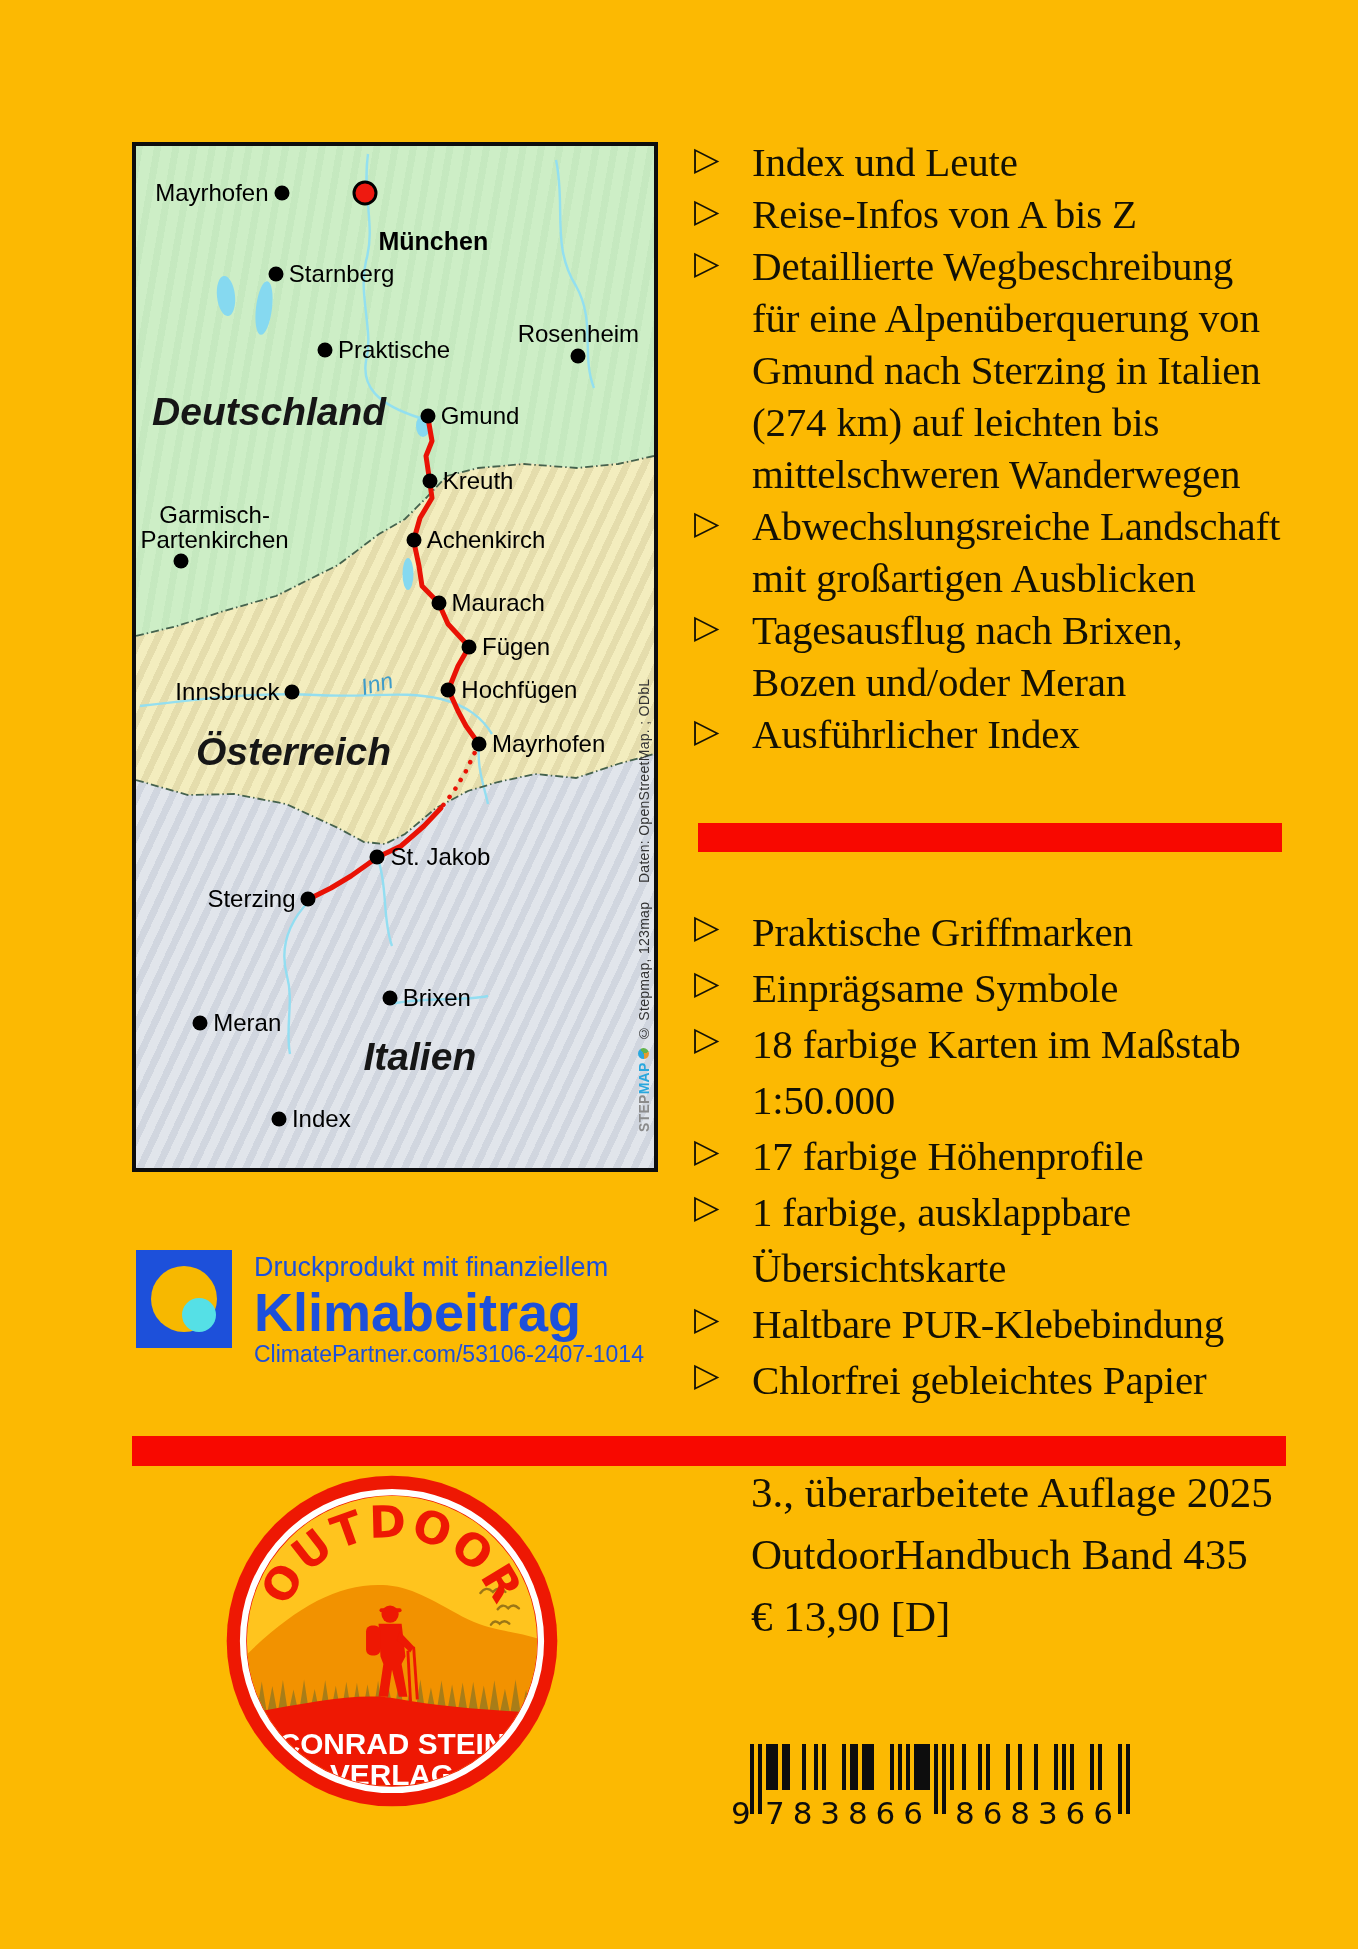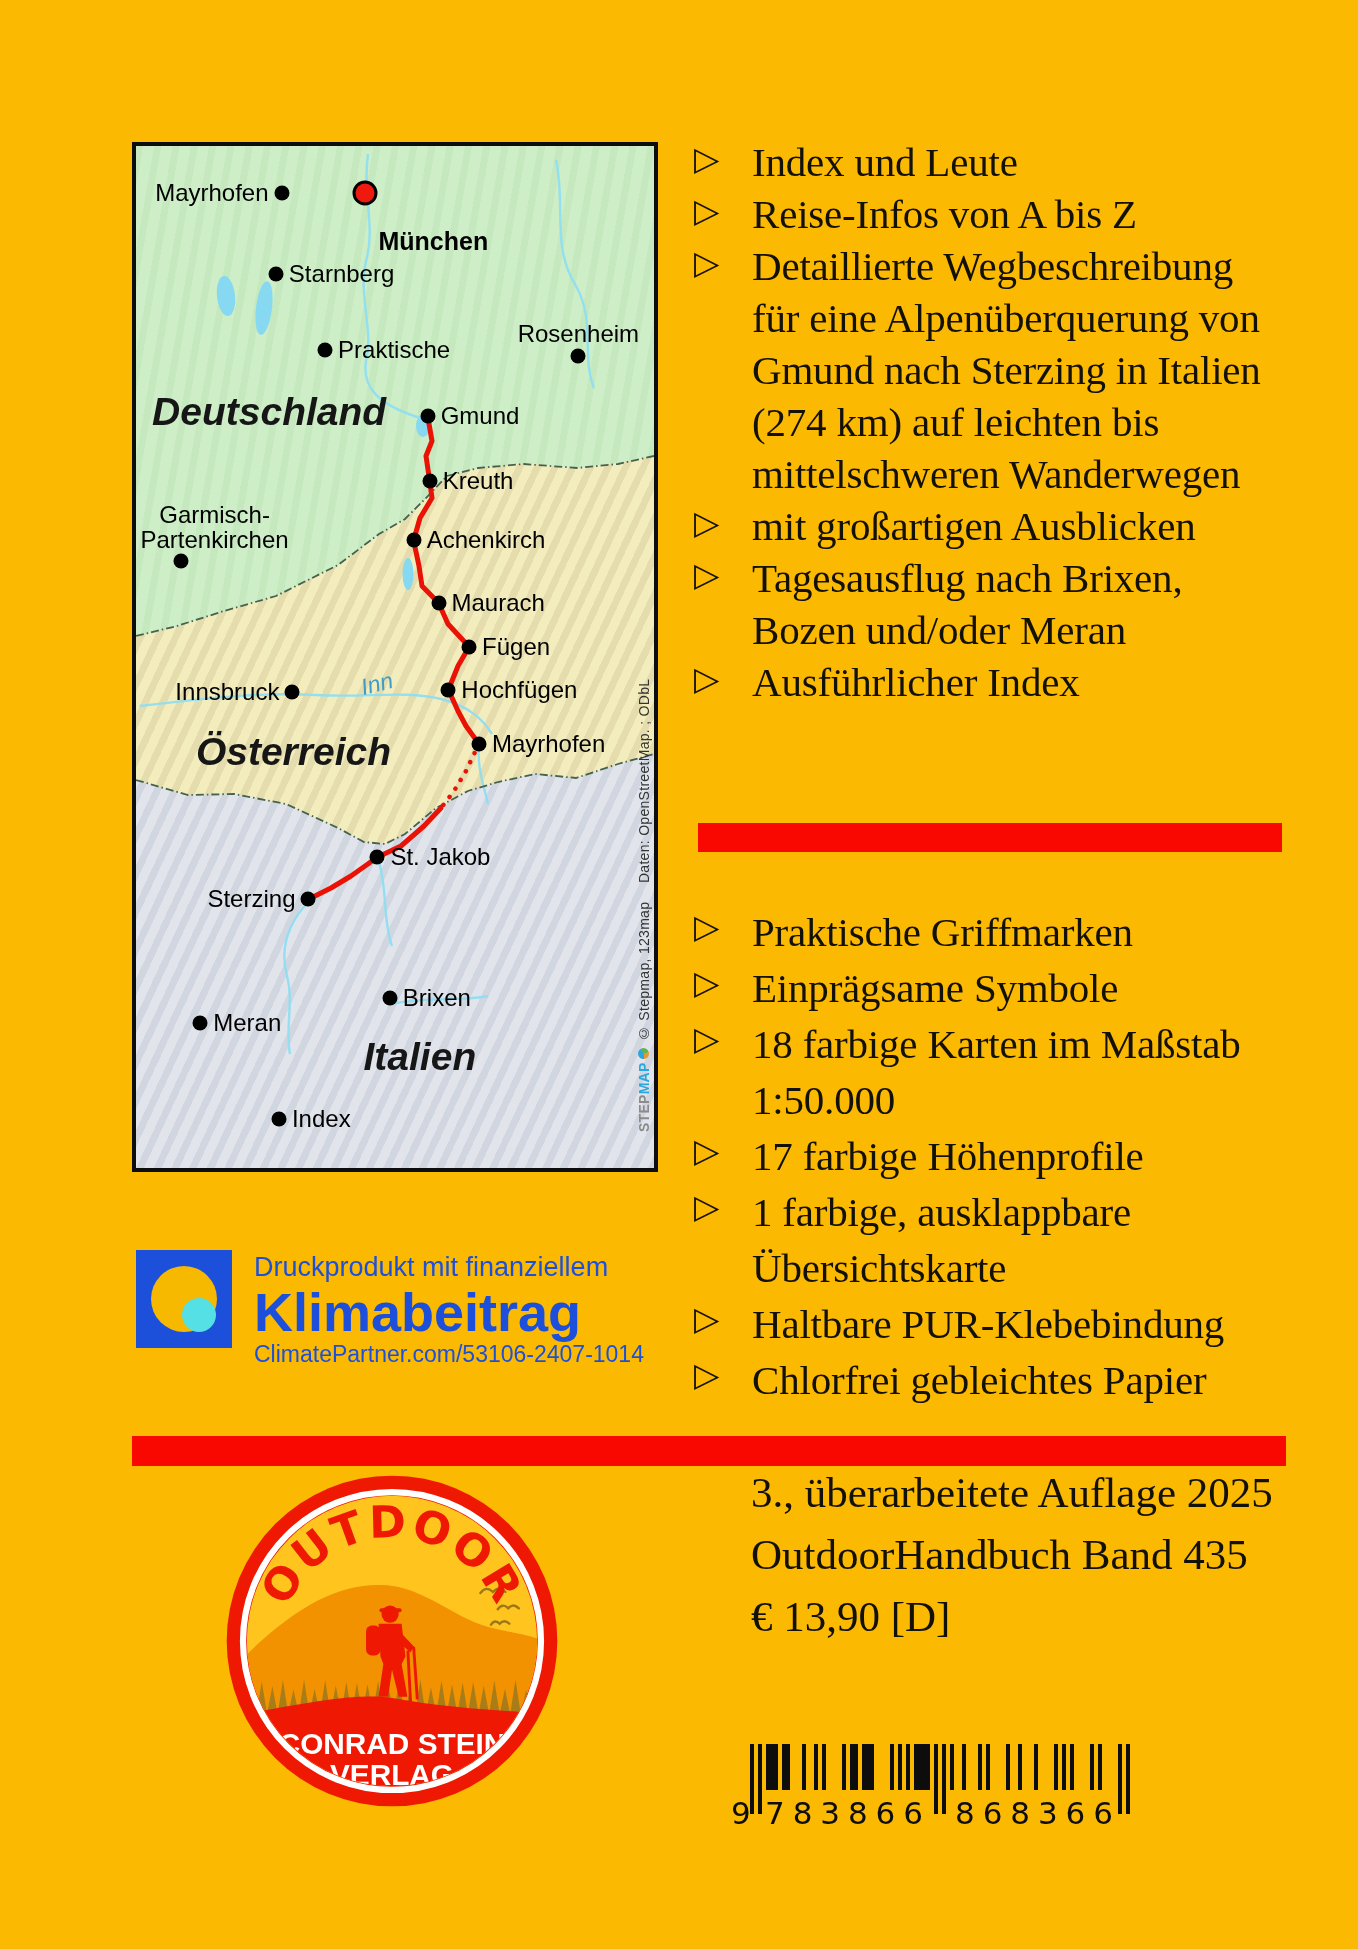--- a/index.html
+++ b/index.html
@@ -219,20 +219,21 @@
           <div class="ln">Detaillierte Wegbeschreibung</div>
           <div class="ln">für eine Alpenüberquerung von</div>
           <div class="ln">Gmund nach Sterzing in Italien</div>
           <div class="ln">(274 km) auf leichten bis</div>
           <div class="ln">mittelschweren Wanderwegen</div>
         </div>
       </div>
       <div class="feat">
         <span class="tri">▷</span>
         <div class="feat-lines">
+          <div class="ln">Abwechslungsreiche Landschaft</div>
           <div class="ln">mit großartigen Ausblicken</div>
         </div>
       </div>
       <div class="feat">
         <span class="tri">▷</span>
         <div class="feat-lines">
           <div class="ln">Tagesausflug nach Brixen,</div>
           <div class="ln">Bozen und/oder Meran</div>
         </div>
       </div>

